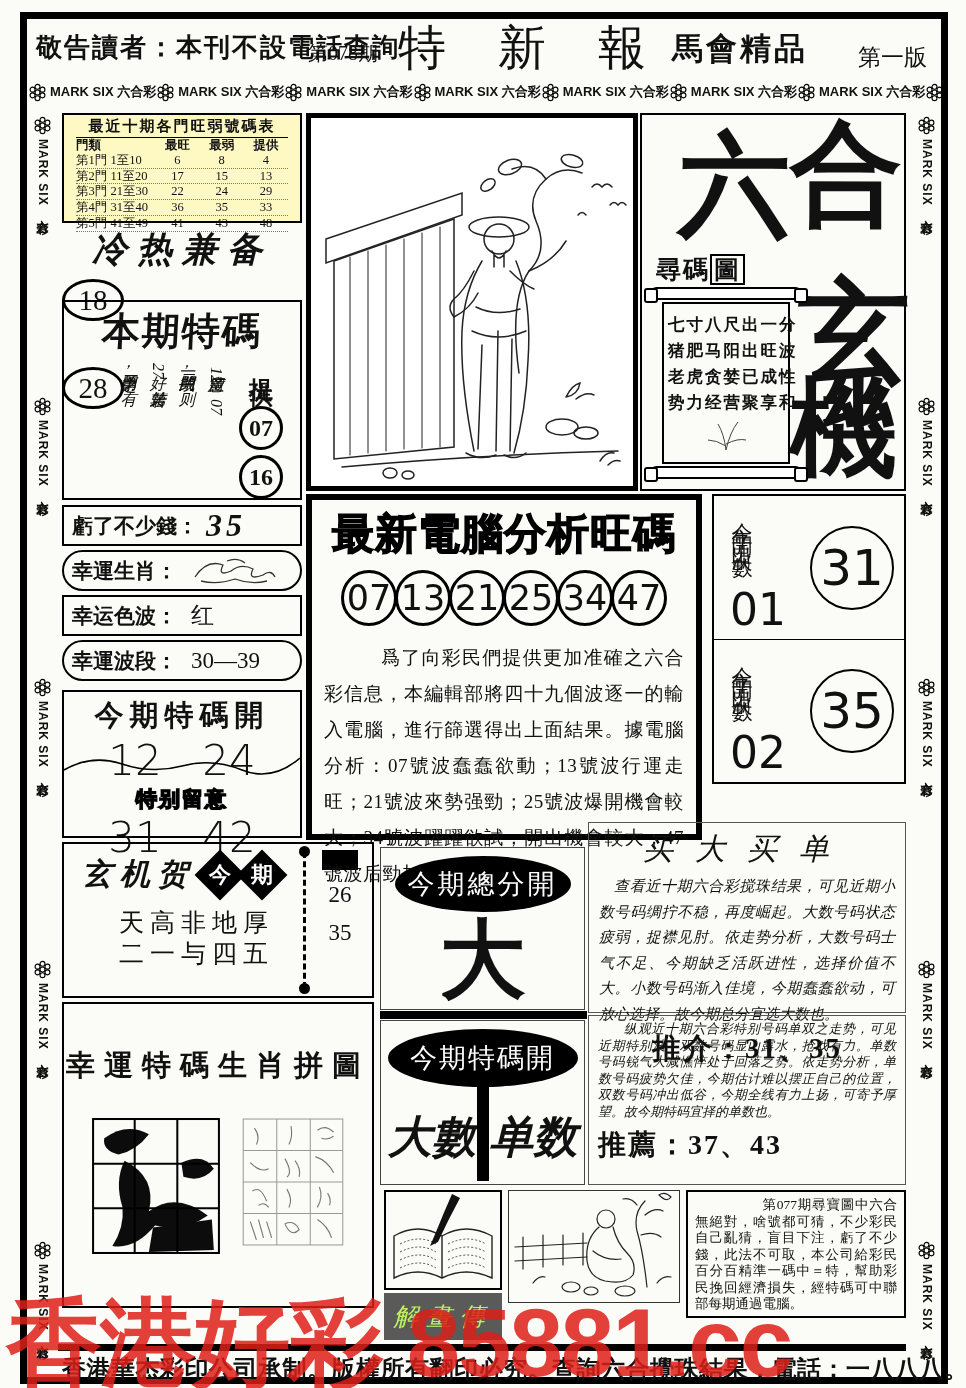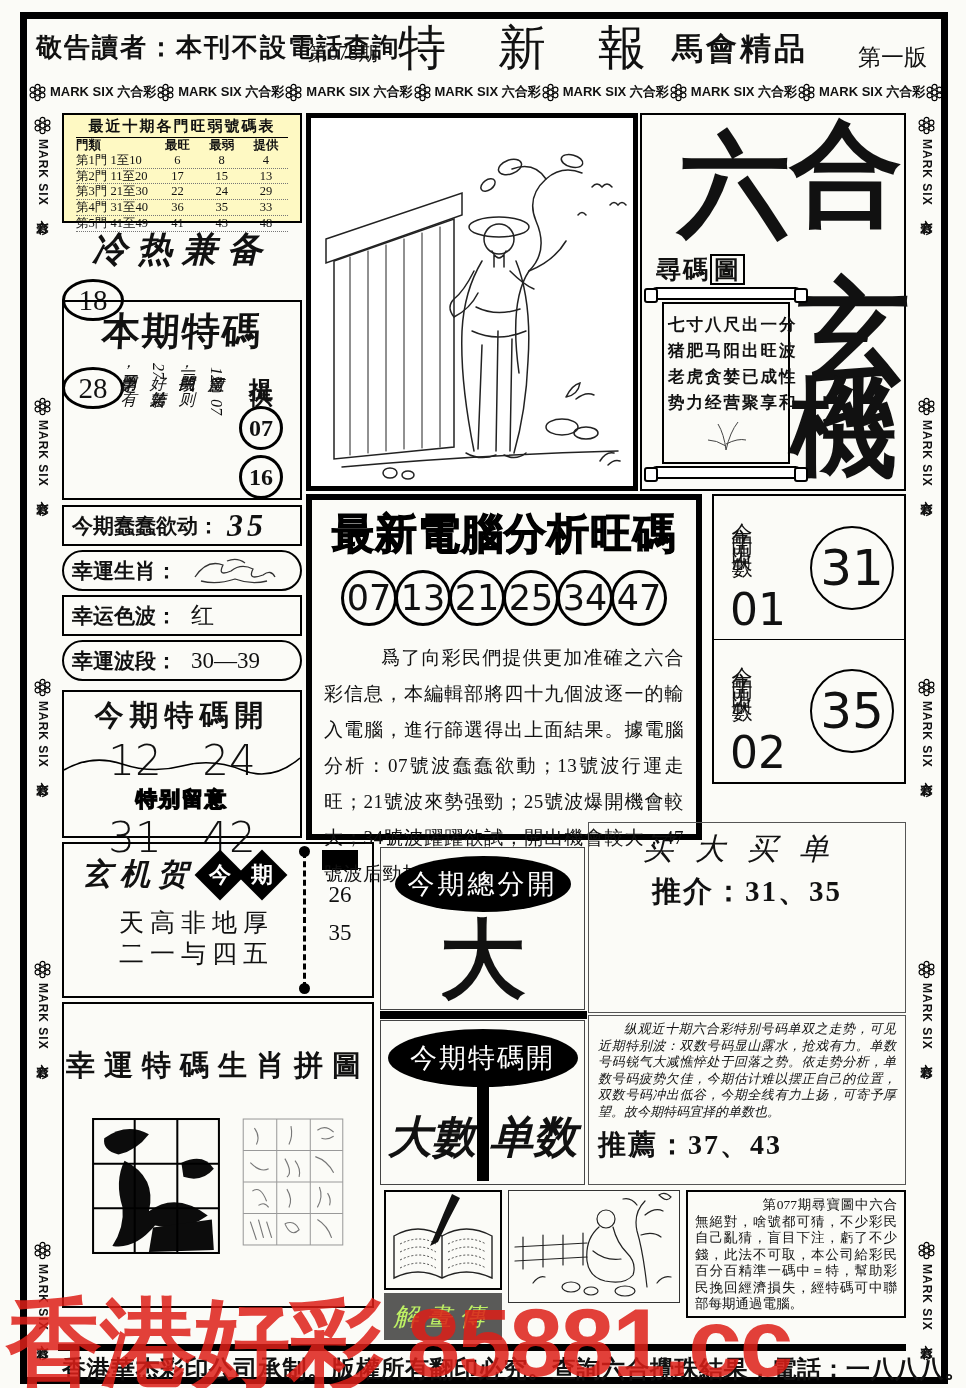--- a/index.html
+++ b/index.html
@@ -466,21 +466,21 @@
       <div class="sp-provide">
         <span class="p-label">提供：</span>
         <span class="sp-ball">07</span>
         <span class="sp-ball">16</span>
       </div>
     </div>
   </div>
 
   <div class="abs lucky-box">
     <div class="lk-row">
-      <span>今期蠢蠢欲动：</span>
+      <span>虧了不少錢：</span>
       <span class="lk-val">35</span>
     </div>
     <div class="lk-row lk-round">
       <span>幸運生肖：</span>
       <svg width="92" height="32" viewBox="0 0 92 32" style="margin-left:10px">
           <g fill="none" stroke="#333" stroke-width="1.3">
             <path d="M8 22 Q20 4 36 10 Q30 22 44 16 Q54 8 66 14 Q60 26 76 20 Q84 14 88 22"></path>
             <path d="M14 26 Q30 30 48 24 Q64 30 80 26"></path>
             <path d="M40 6 Q50 2 58 8"></path>
           </g>
@@ -680,20 +680,21 @@
     <div class="oval sp-oval">今期特碼開</div>
     <div class="sp-vals">
       <div class="sp-stem"></div>
       <div class="sp-val">大數</div>
       <div class="sp-val">单数</div>
     </div>
   </div>
 
   <div class="abs buybig-box">
     <div class="bb-title">买大买单</div>
+    <div class="hand bb-body">查看近十期六合彩搅珠结果，可见近期小数号码绸拧不稳，再度崛起。大数号码状态疲弱，捉襟见肘。依走势分析，大数号码士气不足、今期缺乏活跃进性，选择价值不大。小数号码渐入佳境，今期蠢蠢欲动，可放心选择。故今期总分宜选大数也。</div>
     <div class="rec-line">推介：31、35</div>
   </div>
   <div class="abs trend-box">
     <div class="hand tr-body">纵观近十期六合彩特别号码单双之走势，可见近期特别波：双数号码显山露水，抢戏有力。单数号码锐气大减憔悴处于回落之势。依走势分析，单数号码疲势欠佳，今期估计难以摆正自己的位置，双数号码冲出低谷，今期全线有力上扬，可寄予厚望。故今期特码宜择的单数也。</div>
     <div class="tr-rec">推薦：37、43</div>
   </div>
 
   <div class="abs book-box">
     <svg width="114" height="96" viewBox="0 0 114 96">
       <g fill="none" stroke="#222" stroke-width="1.4">

